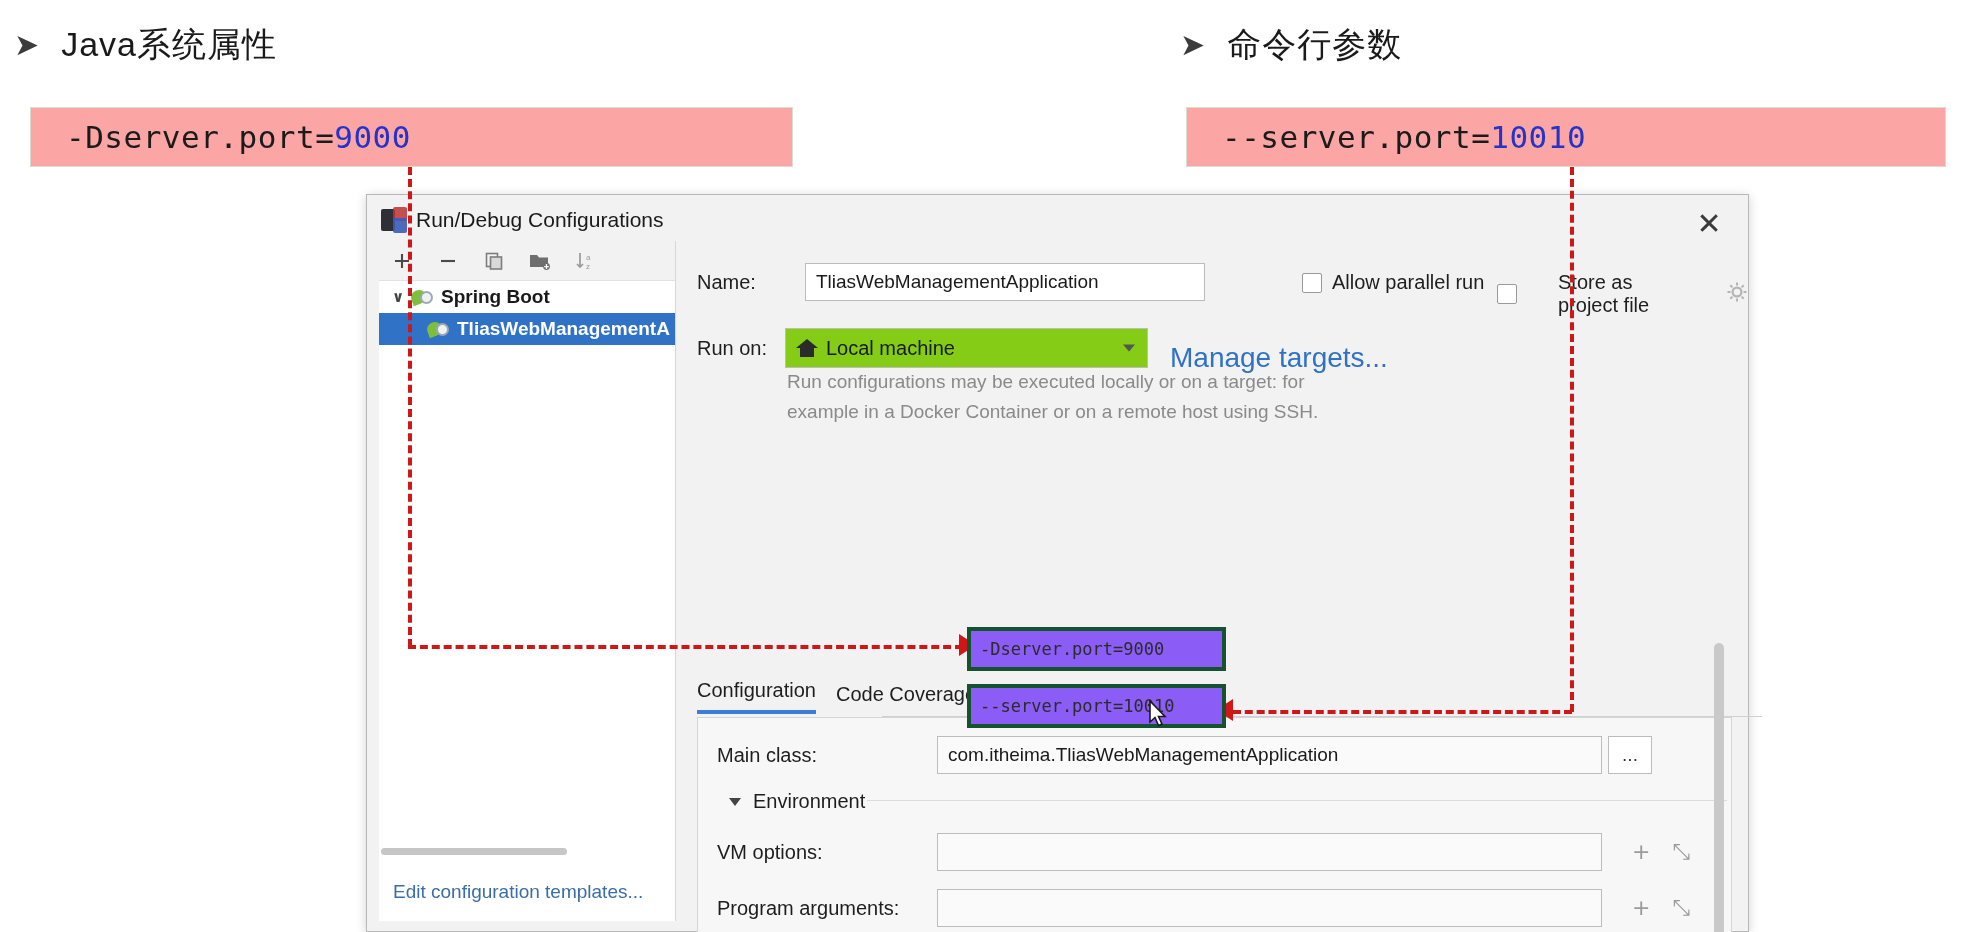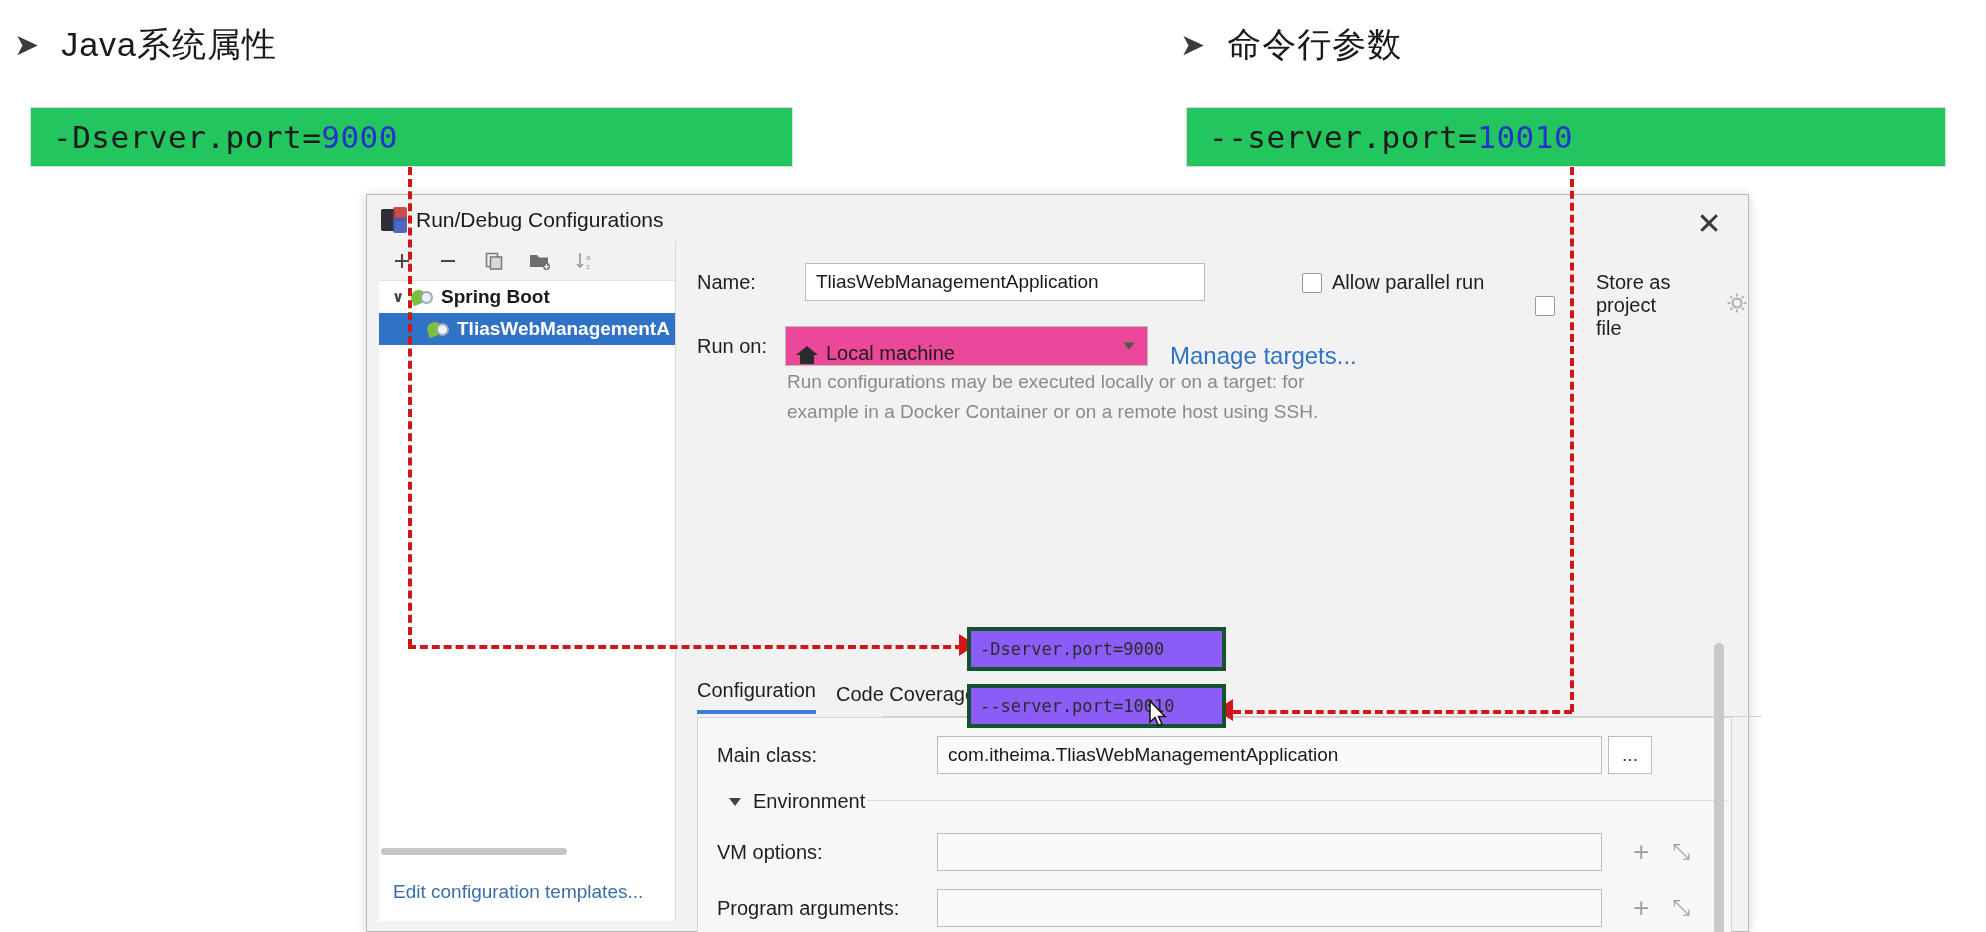--- a/index.html
+++ b/index.html
@@ -16,24 +16,24 @@
   .ann-head { position: absolute; display: flex; align-items: center; gap: 22px; }
   .ann-arrow {
     font-size: 30px; color: #3c3c3c; line-height: 1; font-family: "DejaVu Sans", sans-serif;
   }
   .ann-title {
     font-size: 34px; color: #1a1a1a; letter-spacing: 1px;
     font-family: "Liberation Sans", sans-serif;
   }
   .code-box {
     position: absolute;
-    background: #22c55e;
+    background: #fca5a5;
     border: 1px solid #dcdcd0;
     display: flex; align-items: center;
-    padding-left: 22px;
+    padding-left: 35px;
     font-family: "DejaVu Sans Mono", monospace;
     font-size: 31px;
     letter-spacing: 0.5px;
     color: #1b1b1b;
   }
   .code-box .num { color: #2433c9; }
 
   
   .dialog {
     position: absolute;
@@ -103,30 +103,30 @@
   .field {
     background:#fff; border:1px solid #bcbcbc; height: 38px;
     display:flex; align-items:center; padding: 12px 10px; font-size: 19px; color:#1a1a1a;
   }
   .field-readonly { background:#fafafa; }
 
   .checkbox-wrap { display:flex; align-items:center; gap:10px; font-size:20px; color:#1e1e1e; }
   .cb { width:20px; height:20px; border:1px solid #9a9a9a; background:#fff; border-radius:2px; flex:none;}
 
   .combo {
-    background:#ec4899; border:1px solid #bcbcbc; height:40px;
-    display:flex; align-items:flex-end; padding: 0 10px; font-size:20px; color:#1a1a1a;
+    background:#84cc16; border:1px solid #bcbcbc; height:40px;
+    display:flex; align-items:center; padding: 0 10px; font-size:20px; color:#1a1a1a;
     position:relative;
   }
   .combo .caret { position:absolute; right:12px; top:50%; transform: translateY(-50%);
     width:0;height:0;border-left:6px solid transparent;border-right:6px solid transparent;border-top:7px solid #555;}
   .home-ico { width:22px;height:20px;margin-right:8px;position:relative;flex:none;}
   .home-ico .roof{position:absolute;left:0;top:1px;width:0;height:0;border-left:11px solid transparent;border-right:11px solid transparent;border-bottom:9px solid #2b2b2b;}
   .home-ico .body{position:absolute;left:4px;top:9px;width:14px;height:10px;background:#2b2b2b;}
-  .link { color:#2f72c6; font-size:24px; cursor:pointer;margin-top:20px; }
+  .link { color:#2f72c6; font-size:28px; cursor:pointer;margin-top:20px; }
   .hint { color:#8a8a8a; font-size:19px; line-height:30px; }
 
   .tabs { position:absolute; display:flex; align-items:flex-end; gap:20px; }
   .tab { font-size:20px; color:#1e1e1e; padding-bottom:8px; cursor:pointer; }
   .tab.active { border-bottom: 4px solid #3b7dd8; }
   .tabs-underline { position:absolute; height:1px; background:#d0d0d0; }
 
   .panel {
     position:absolute; left:0; top:0; background:#f7f7f7;
     border:1px solid #d5d5d5;
@@ -253,21 +253,21 @@
       <div class="row" style="left:20px; top:22px;gap:20px;">
         <span class="lbl" style="width:88px;">Name:</span>
         <span class="field" style="width:400px;">TliasWebManagementApplication</span>
       </div>
 
       <div class="checkbox-wrap" style="position:absolute; left:625px; top:30px;">
         <span class="cb"></span>
         <span>Allow parallel run</span>
       </div>
 
-      <div class="checkbox-wrap" style="position:absolute; left:858px; top:30px;gap:41px;">
+      <div class="checkbox-wrap" style="position:absolute; left:820px; top:30px;gap:41px;">
         <span class="cb"></span>
         <span>Store as project file</span>
         <span style="margin-left:6px;">
           <svg width="22" height="22" viewBox="0 0 22 22">
             <circle cx="11" cy="11" r="4.4" fill="none" stroke="#b4b4b4" stroke-width="2.2"></circle>
             <path d="M11 1.5v3M11 17.5v3M1.5 11h3M17.5 11h3M4.3 4.3l2.1 2.1M15.6 15.6l2.1 2.1M17.7 4.3l-2.1 2.1M6.4 15.6l-2.1 2.1" stroke="#b4b4b4" stroke-width="2"></path>
           </svg>
         </span>
       </div>
 

